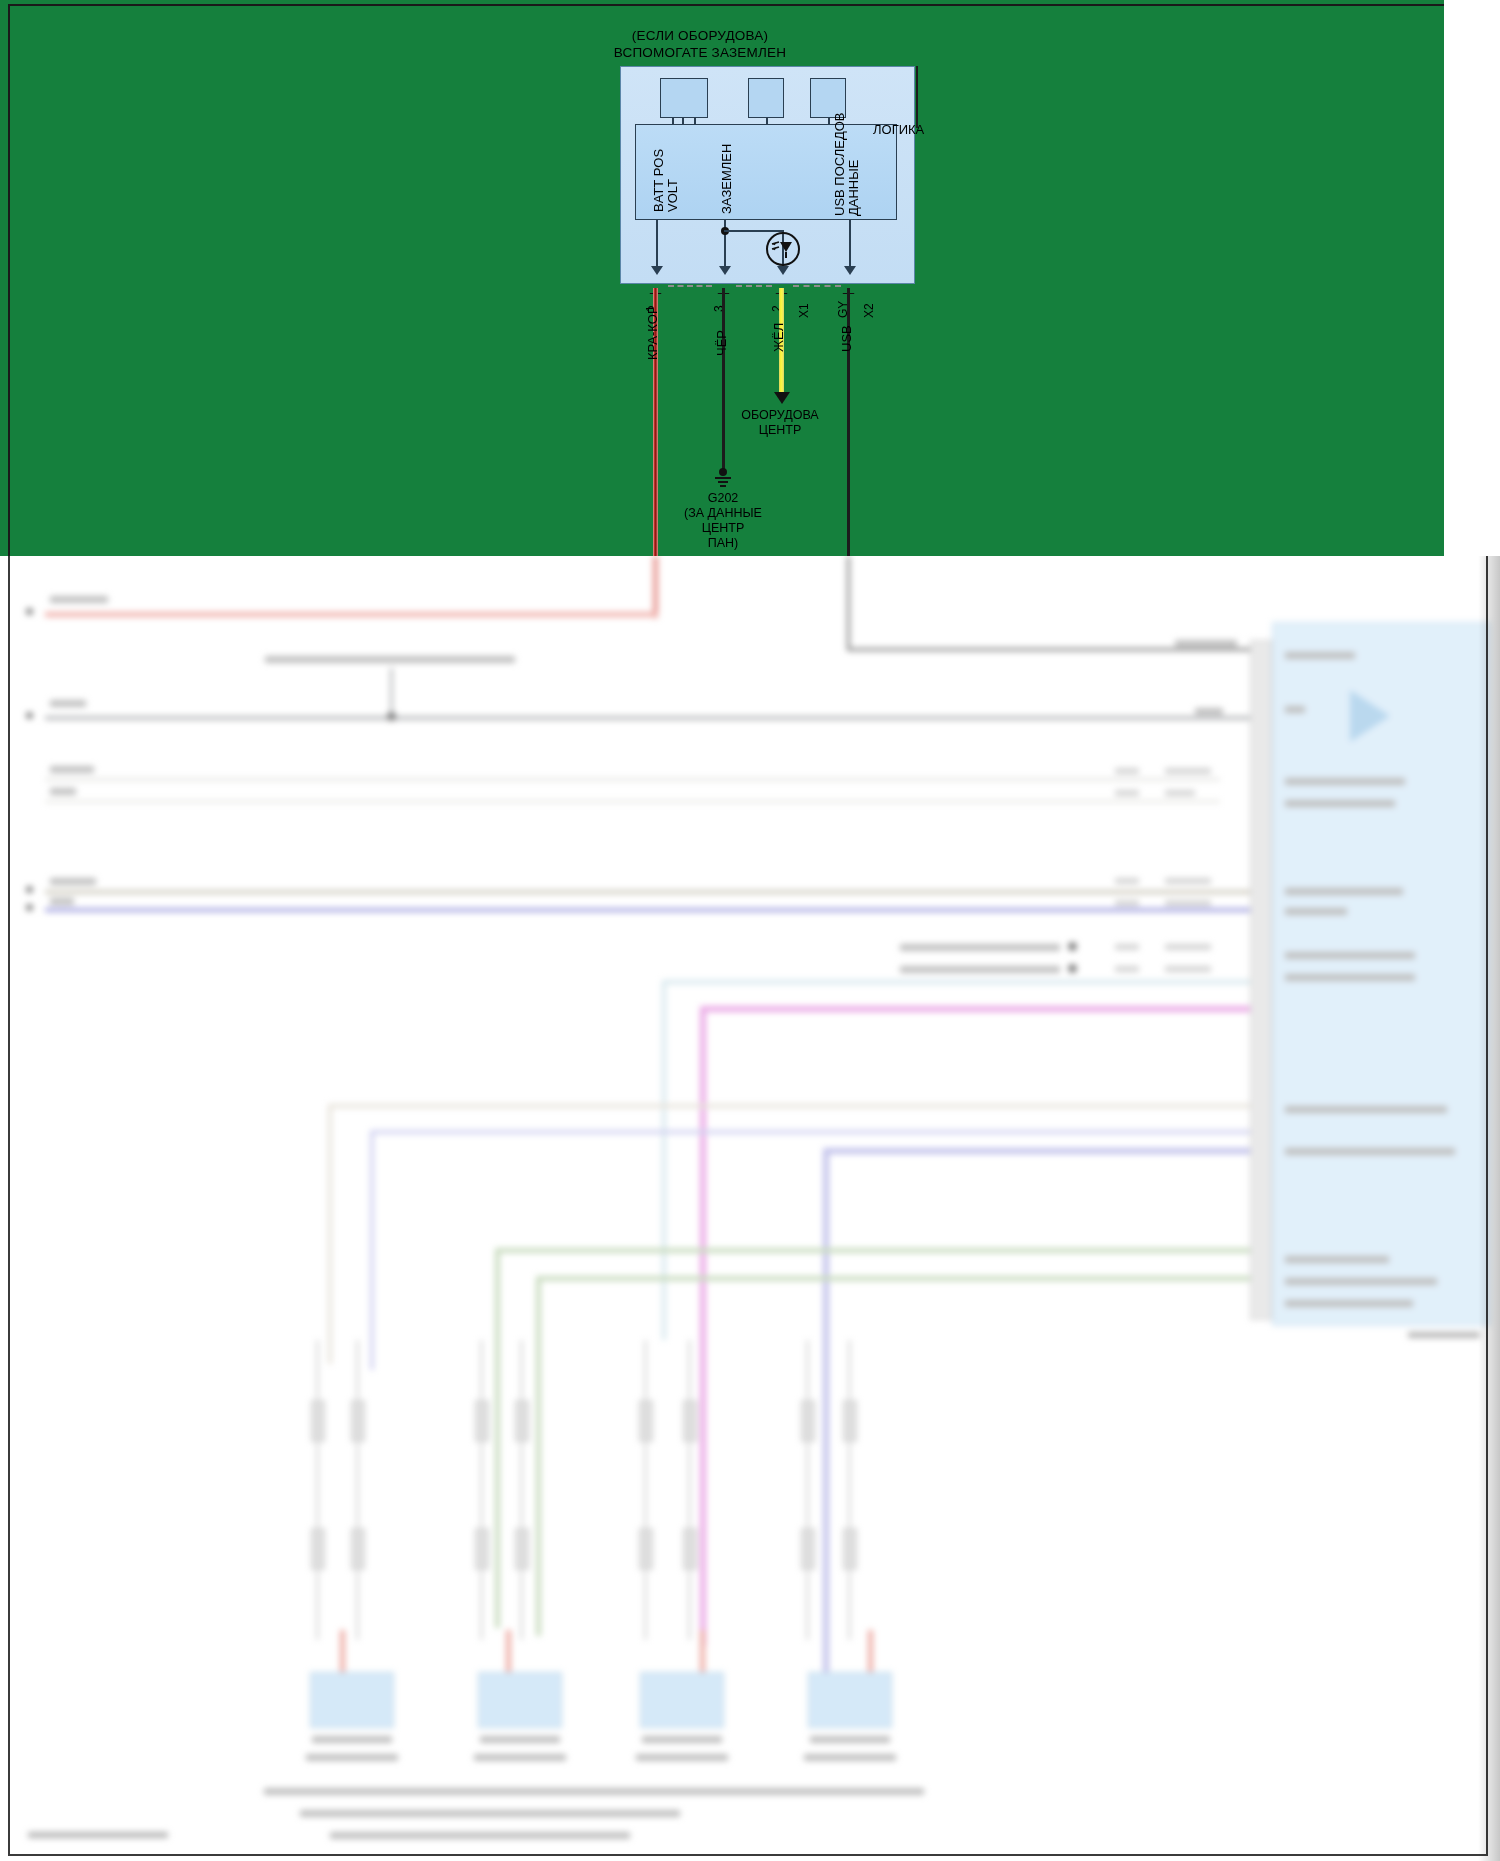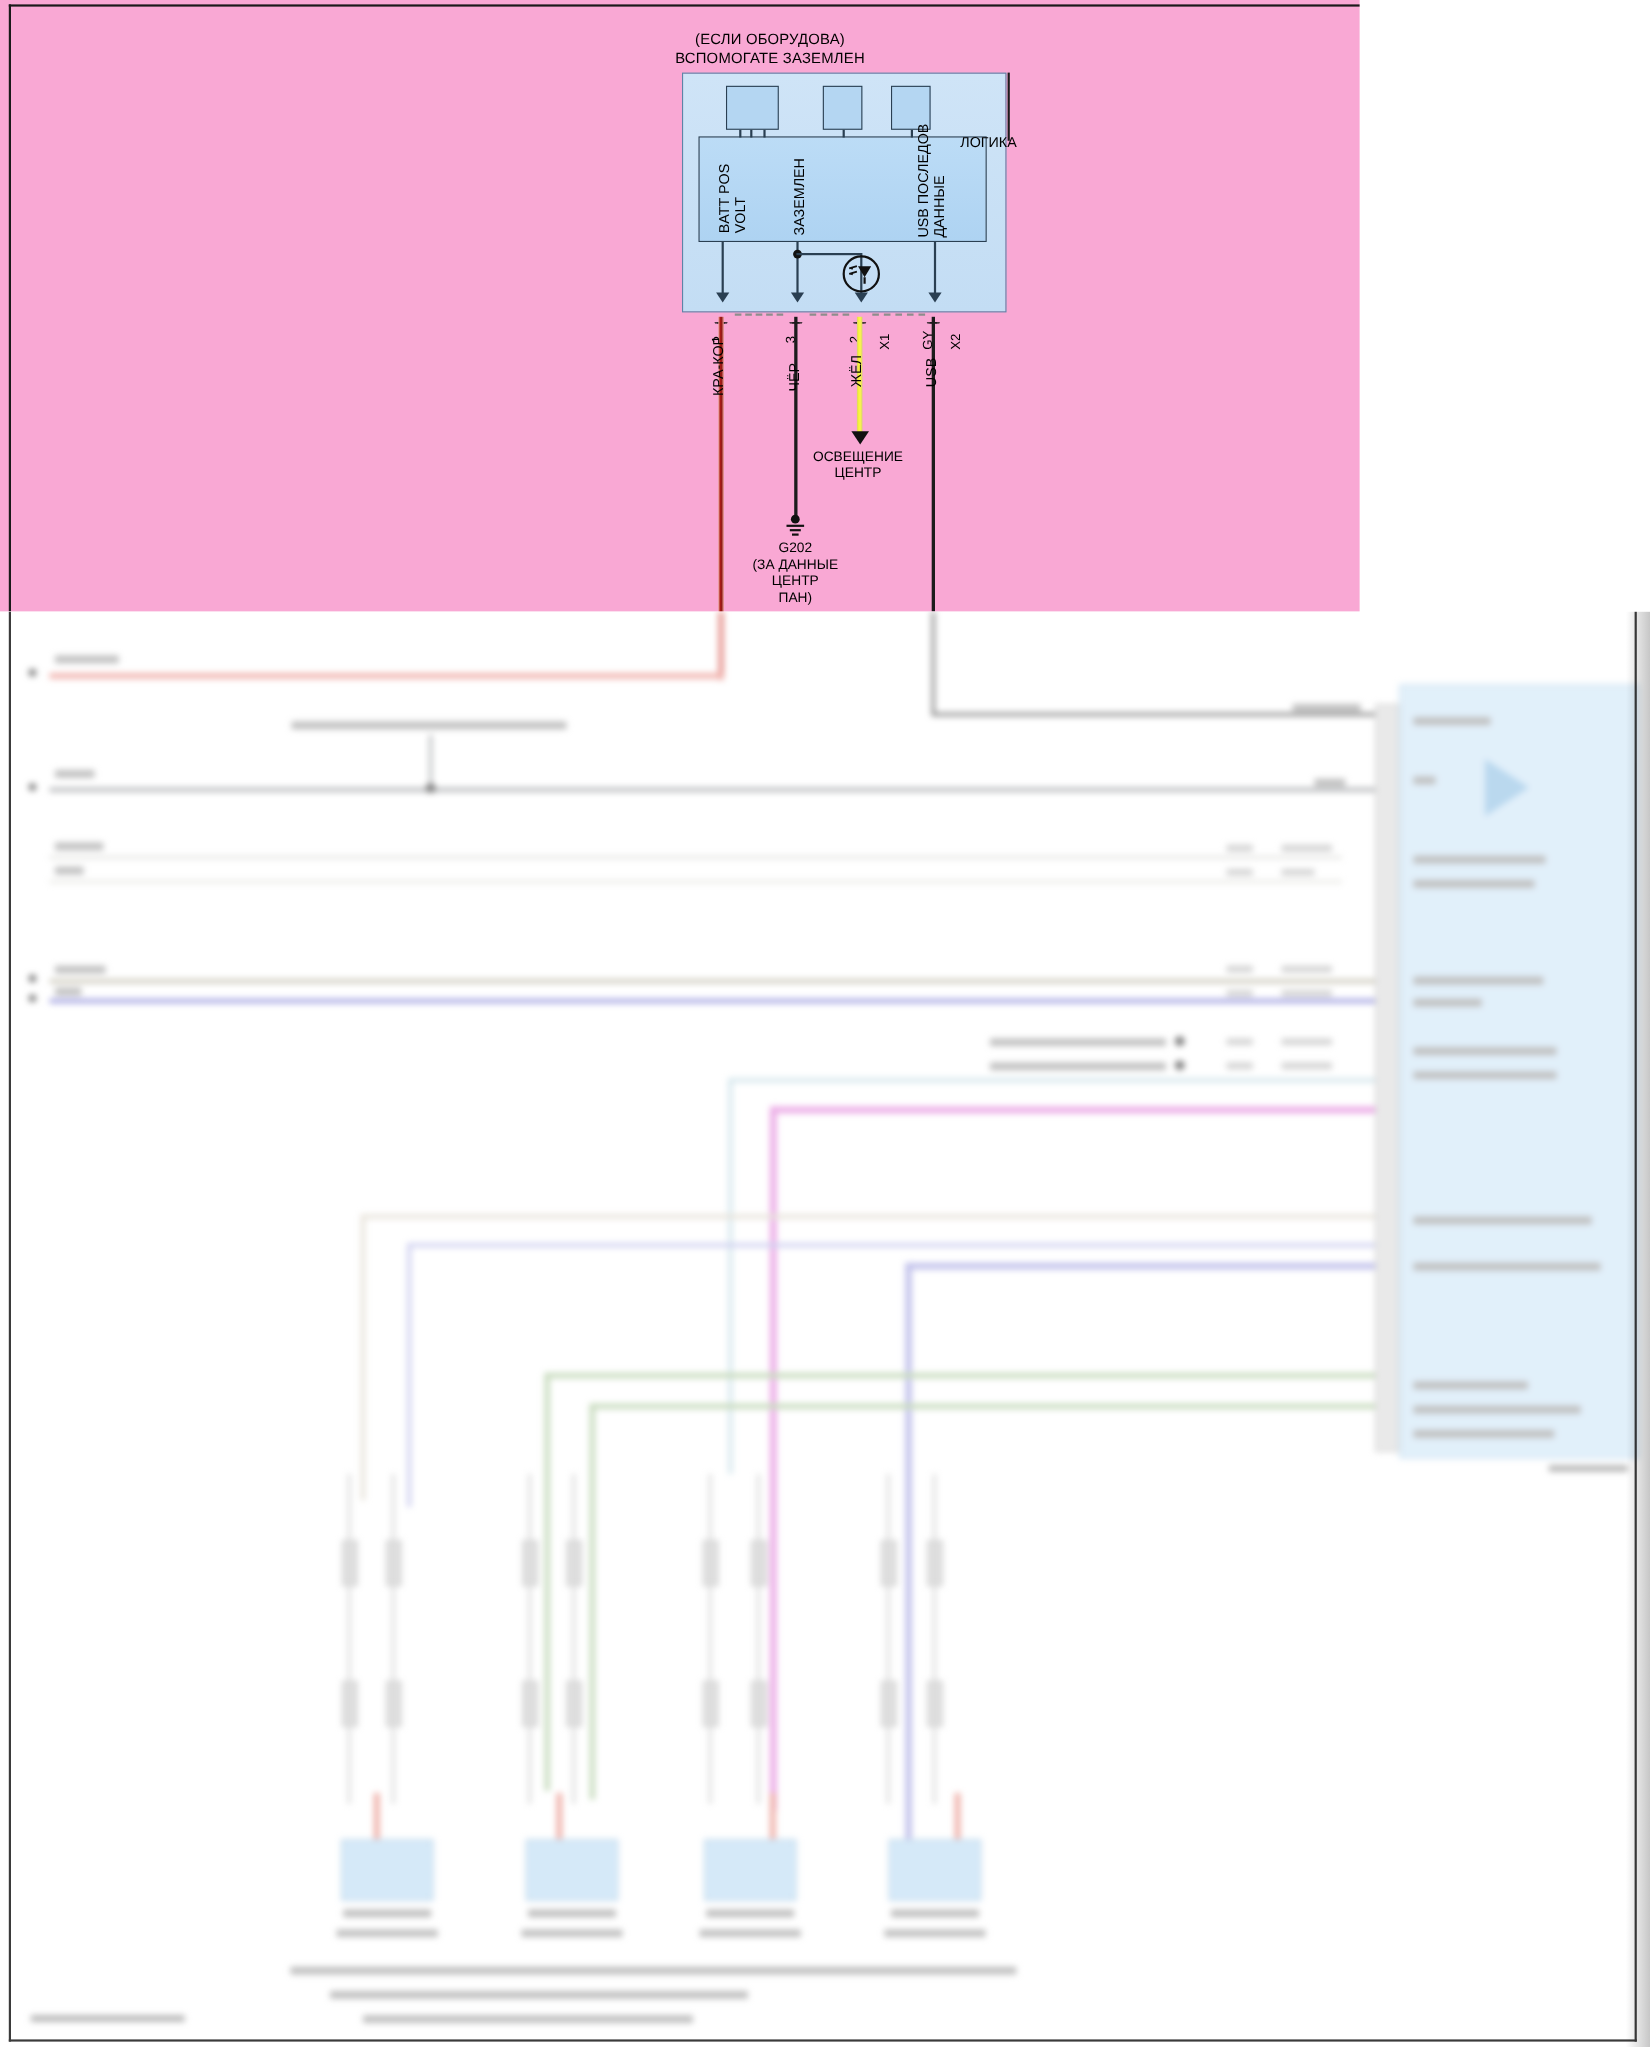--- a/index.html
+++ b/index.html
@@ -1,20 +1,20 @@
 <!DOCTYPE html>
 <html><head>
 <meta charset="utf-8">
 <style>
   html,body{margin:0;padding:0;background:#ffffff;}
   body{font-family:"Liberation Sans", sans-serif;}
   #page{position:relative;width:1500px;height:1861px;background:#ffffff;overflow:hidden;}
 
   
-  #sheet-top{position:absolute;left:0;top:0;width:1236px;height:556px;background:#f9a8d4;overflow:hidden;}
+  #sheet-top{position:absolute;left:0;top:0;width:1444px;height:556px;background:#15803d;overflow:hidden;}
   #sheet-top-border{position:absolute;left:8px;top:4px;width:1480px;height:552px;border:2px solid #1a1a1a;border-bottom:none;box-sizing:border-box;}
 
   .ttl{position:absolute;text-align:center;color:#000;font-size:13.5px;line-height:16px;letter-spacing:.2px;white-space:nowrap;}
 
   
   .mod-outer{position:absolute;background:linear-gradient(180deg,#cfe4f7 0%,#c3ddf4 100%);border:1.6px solid #5b86a8;box-sizing:border-box;}
   .mod-inner{position:absolute;background:linear-gradient(180deg,#bcdcf6 0%,#aed3f2 100%);border:1.6px solid #2a3f52;box-sizing:border-box;}
   .sbox{position:absolute;background:#b4d6f2;border:1.5px solid #2a3f52;box-sizing:border-box;}
 
   .vline{position:absolute;background:#2a3f52;width:1.6px;}
@@ -151,21 +151,21 @@
 
     <div class="wire w-red" style="left:653px;top:288px;width:5px;height:334px;"></div>
     <div class="wlbl" style="left:645px;top:360px;">КРА-КОР</div>
 
     <div class="wire w-blk" style="left:722px;top:288px;width:3px;height:182px;"></div>
     <div class="wlbl" style="left:714px;top:356px;">ЧЁР</div>
 
     <div class="wire w-yel" style="left:779px;top:288px;width:5px;height:106px;"></div>
     <div class="wlbl" style="left:771px;top:352px;">ЖЁЛ</div>
     <div class="arrowdn-b" style="left:774px;top:392px;"></div>
-    <div class="ctr" style="left:700px;top:408px;width:160px;">ОСВЕЩЕНИЕ</div>
+    <div class="ctr" style="left:700px;top:408px;width:160px;">ОБОРУДОВА</div>
     <div class="ctr" style="left:700px;top:423px;width:160px;">ЦЕНТР</div>
 
     <div class="wire w-blk" style="left:847px;top:288px;width:3px;height:268px;"></div>
     <div class="wlbl" style="left:839px;top:352px;">USB</div>
 
     <div class="gnd" style="left:712px;top:468px;width:22px;height:22px;">
       <div class="dot"></div>
       <div class="b1"></div>
       <div class="b2"></div>
       <div class="b3"></div>

